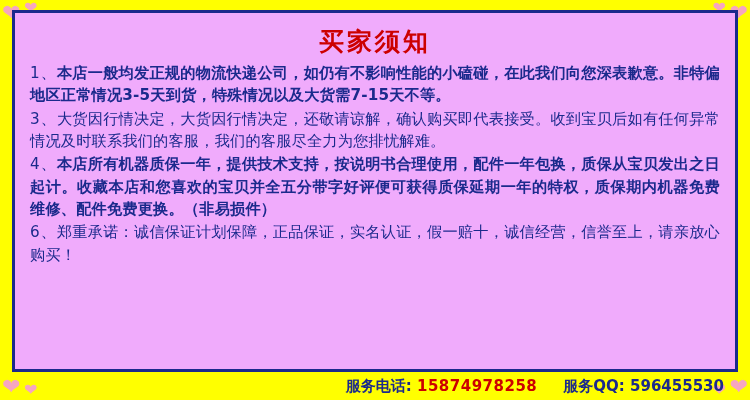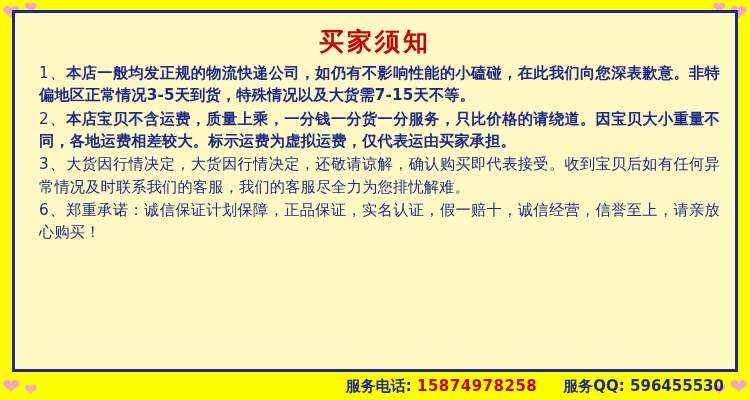--- a/index.html
+++ b/index.html
@@ -23,21 +23,21 @@
   }
   
   .frame {
     position: absolute;
     left: 12px;
     top: 10px;
     right: 12px;
     bottom: 28px;
     border: 3px solid #1b2a8c;
     box-sizing: border-box;
-    background: #fef9c3;
+    background: #f0abfc;
   }
   
   .heart {
     position: absolute;
     color: #f6a6c0;
     font-size: 22px;
     line-height: 1;
     user-select: none;
   }
   .heart.tl { left: 2px;  top: 2px; }
@@ -63,21 +63,21 @@
     font-size: 25px;
     letter-spacing: 3px;
     margin: 2px 0 4px 0;
     font-family: "DejaVu Sans", sans-serif;
   }
   .para {
     color: #1b2a8c;
     font-size: 15.2px;
     line-height: 1.47;
     text-align: justify;
-    margin: 0 0 1px 9px;
+    margin: 0 0 1px 0;
     letter-spacing: 0.2px;
   }
   .para .num {
     letter-spacing: 1px;
   }
   .b {
     font-weight: bold;
   }
   .footer {
     position: absolute;
@@ -116,22 +116,22 @@
   <span class="heart bl">❤</span>
   <span class="heart bl2">❤</span>
   <span class="heart br">❤</span>
   <span class="heart br2">❤</span>
 
   <div class="frame">
     <div class="content">
       <div class="title">买家须知</div>
       <div id="paragraphs">
           <div class="para"><span class="num">1、</span><span class="b">本店一般均发正规的物流快递公司，如仍有不影响性能的小磕碰，在此我们向您深表歉意。非特偏地区正常情况3-5天到货，特殊情况以及大货需7-15天不等。</span></div>
-          <div class="para"><span class="num">2、</span><span class="b">本店宝贝不含运费，质量上乘，一分钱一分货一分服务，只比价格的请绕道。因宝贝大小重量不同，各地运费相差较大。标示运费为虚拟运费，仅代表运由买家承担。</span></div>
           <div class="para"><span class="num">3、</span><span>大货因行情决定，大货因行情决定，还敬请谅解，确认购买即代表接受。收到宝贝后如有任何异常情况及时联系我们的客服，我们的客服尽全力为您排忧解难。</span></div>
+          <div class="para"><span class="num">4、</span><span class="b">本店所有机器质保一年，提供技术支持，按说明书合理使用，配件一年包换，质保从宝贝发出之日起计。收藏本店和您喜欢的宝贝并全五分带字好评便可获得质保延期一年的特权，质保期内机器免费维修、配件免费更换。（非易损件）</span></div>
           <div class="para"><span class="num">6、</span><span>郑重承诺：诚信保证计划保障，正品保证，实名认证，假一赔十，诚信经营，信誉至上，请亲放心购买！</span></div>
         </div>
     </div>
   </div>
 
   <div class="footer">
     <div class="seg">
       <span>服务电话:</span>
       <span class="phone-num">15874978258</span>
     </div>

